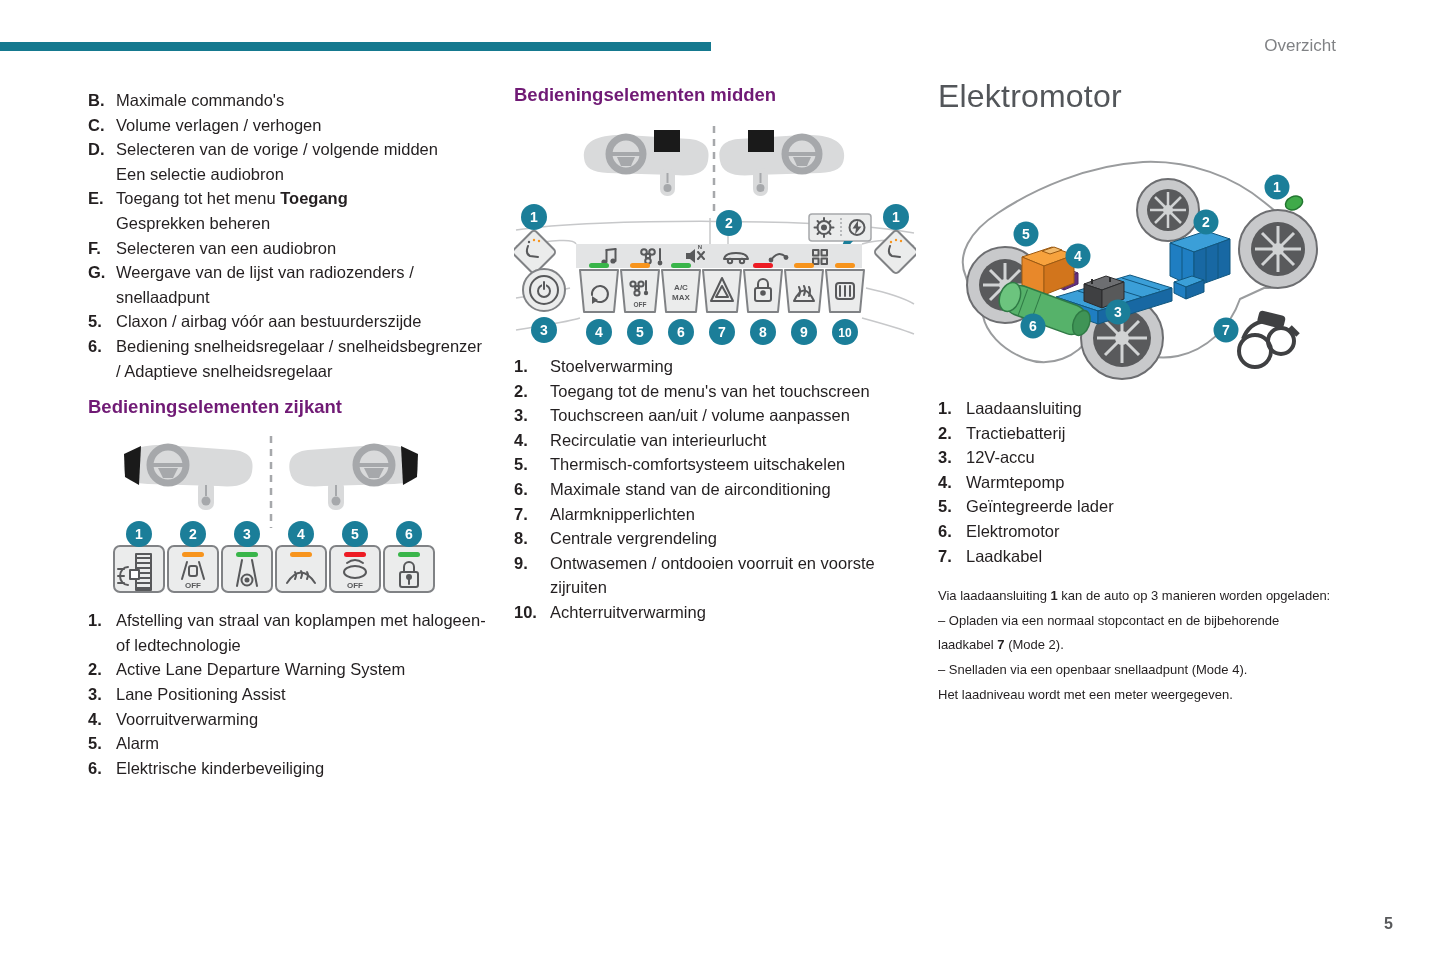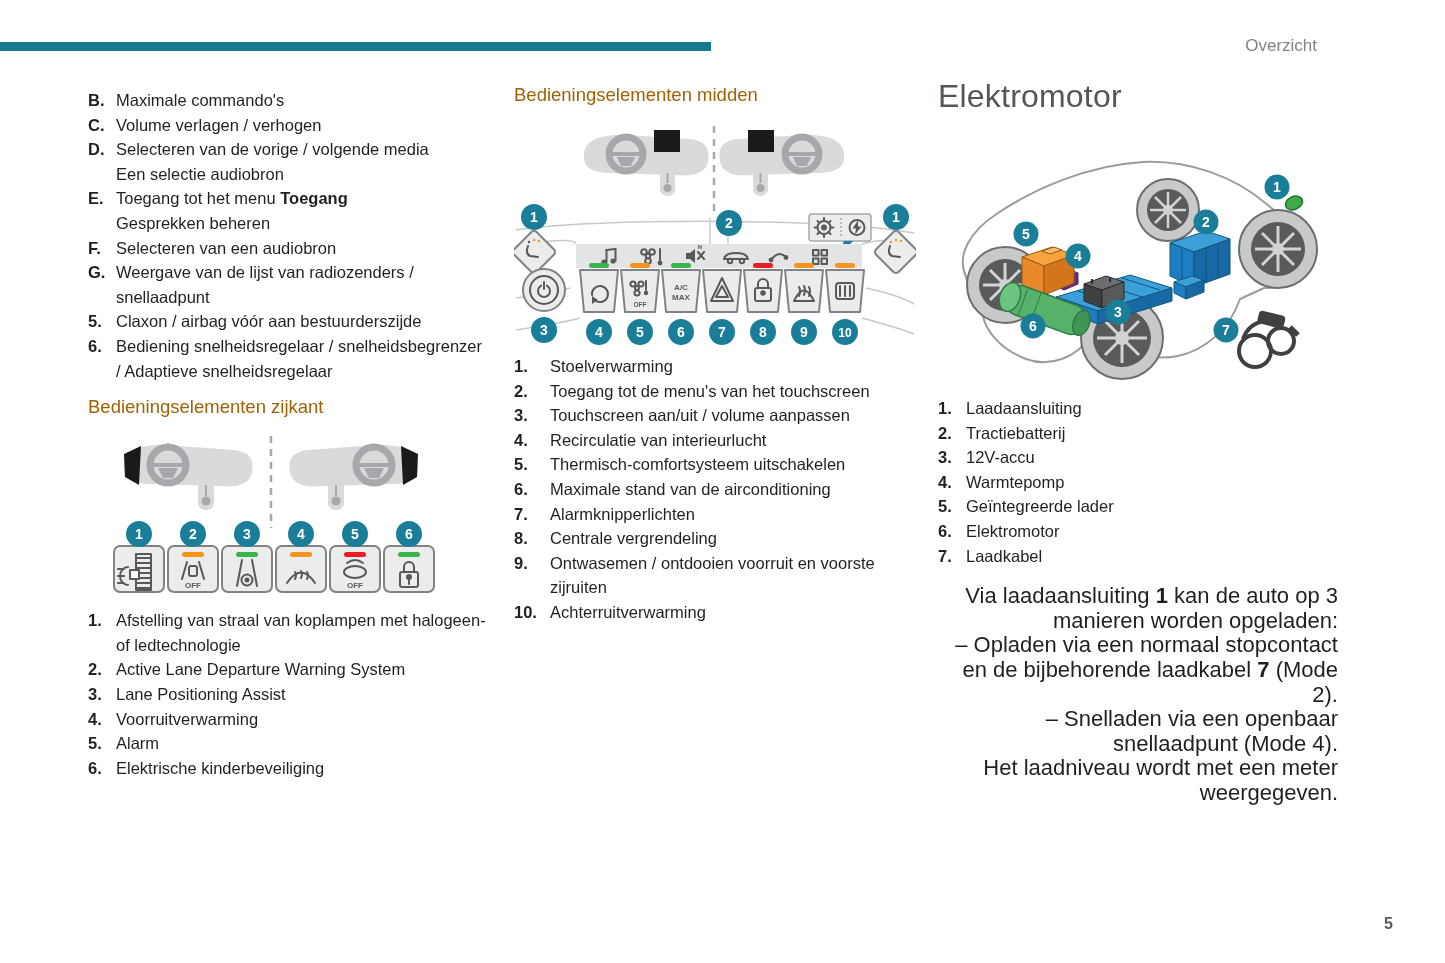--- a/index.html
+++ b/index.html
@@ -1,41 +1,41 @@
 <!DOCTYPE html>
 <html><head>
 <meta charset="utf-8">
 <style>
   html,body{margin:0;padding:0;background:#fff;}
   .page{position:relative;width:1445px;height:963px;background:#ffffff;
         font-family:"Liberation Sans",sans-serif;color:#231f20;overflow:hidden;}
   .topbar{position:absolute;left:0;top:42px;width:711px;height:9px;background:#15798f;}
-  .header-label{position:absolute;top:36px;right:128px;font-size:17px;color:#808285;}
+  .header-label{position:absolute;top:36px;right:109px;font-size:17px;color:#808285;}
   .page-number{position:absolute;right:52px;top:915px;font-size:16px;font-weight:bold;color:#58595b;}
 
   .col{position:absolute;}
   .col1{left:88px;top:88px;width:400px;}
   .col2{left:514px;top:84px;width:402px;}
   .col3{left:938px;top:78px;width:400px;}
 
   .list{list-style:none;margin:0;padding:0;font-size:16.5px;line-height:24.6px;}
   .li{display:flex;}
   .li .lbl{flex:none;font-weight:bold;}
   .w28{width:28px;} .w36{width:36px;}
   .li .txt{flex:1;}
 
-  h2.section{font-size:18.5px;font-weight:normal;margin:13px 0 0 0;color:#a16207;}
+  h2.section{font-size:18.5px;font-weight:bold;margin:13px 0 0 0;color:#701a75;}
   h1.big{font-size:32px;font-weight:400;color:#53565a;margin:0;letter-spacing:.2px;}
 
   .illu{display:block;}
   .side-illu{margin:10px 0 8px 18px;}
   .mid-illu{margin:12px 0 4px 0;}
   .car-illu{margin:12px 0 2px 0;}
 
-  .paras{font-size:22px;line-height:24.6px;margin-top:16px;text-align:right;}
+  .paras{font-size:13px;line-height:24.6px;margin-top:16px;}
   .paras .para{margin:0;}
 
   
   .blob{fill:#d9dadb;}
   .wheelring{fill:none;stroke:#a6a8ab;stroke-width:7;}
   .hub{fill:#a6a8ab;}
   .dashsep{stroke:#a6a8ab;stroke-width:2.5;stroke-dasharray:7 6;fill:none;}
   .pend{fill:#d9dadb;}
   .penddot{fill:#a6a8ab;}
   .btn{fill:#ebecec;stroke:#808285;stroke-width:2;stroke-linejoin:round;}
@@ -68,21 +68,21 @@
         <span class="lbl w28">B.</span>
         <div class="txt">Maximale commando's</div>
       </li>
       <li class="li">
         <span class="lbl w28">C.</span>
         <div class="txt">Volume verlagen / verhogen</div>
       </li>
       <li class="li">
         <span class="lbl w28">D.</span>
         <div class="txt">
-          <div>Selecteren van de vorige / volgende media</div>
+          <div>Selecteren van de vorige / volgende midden</div>
           <div>Een selectie audiobron</div>
         </div>
       </li>
       <li class="li">
         <span class="lbl w28">E.</span>
         <div class="txt">
           <div><span>Toegang tot het menu </span><b>Toegang</b></div>
           <div>Gesprekken beheren</div>
         </div>
       </li>

